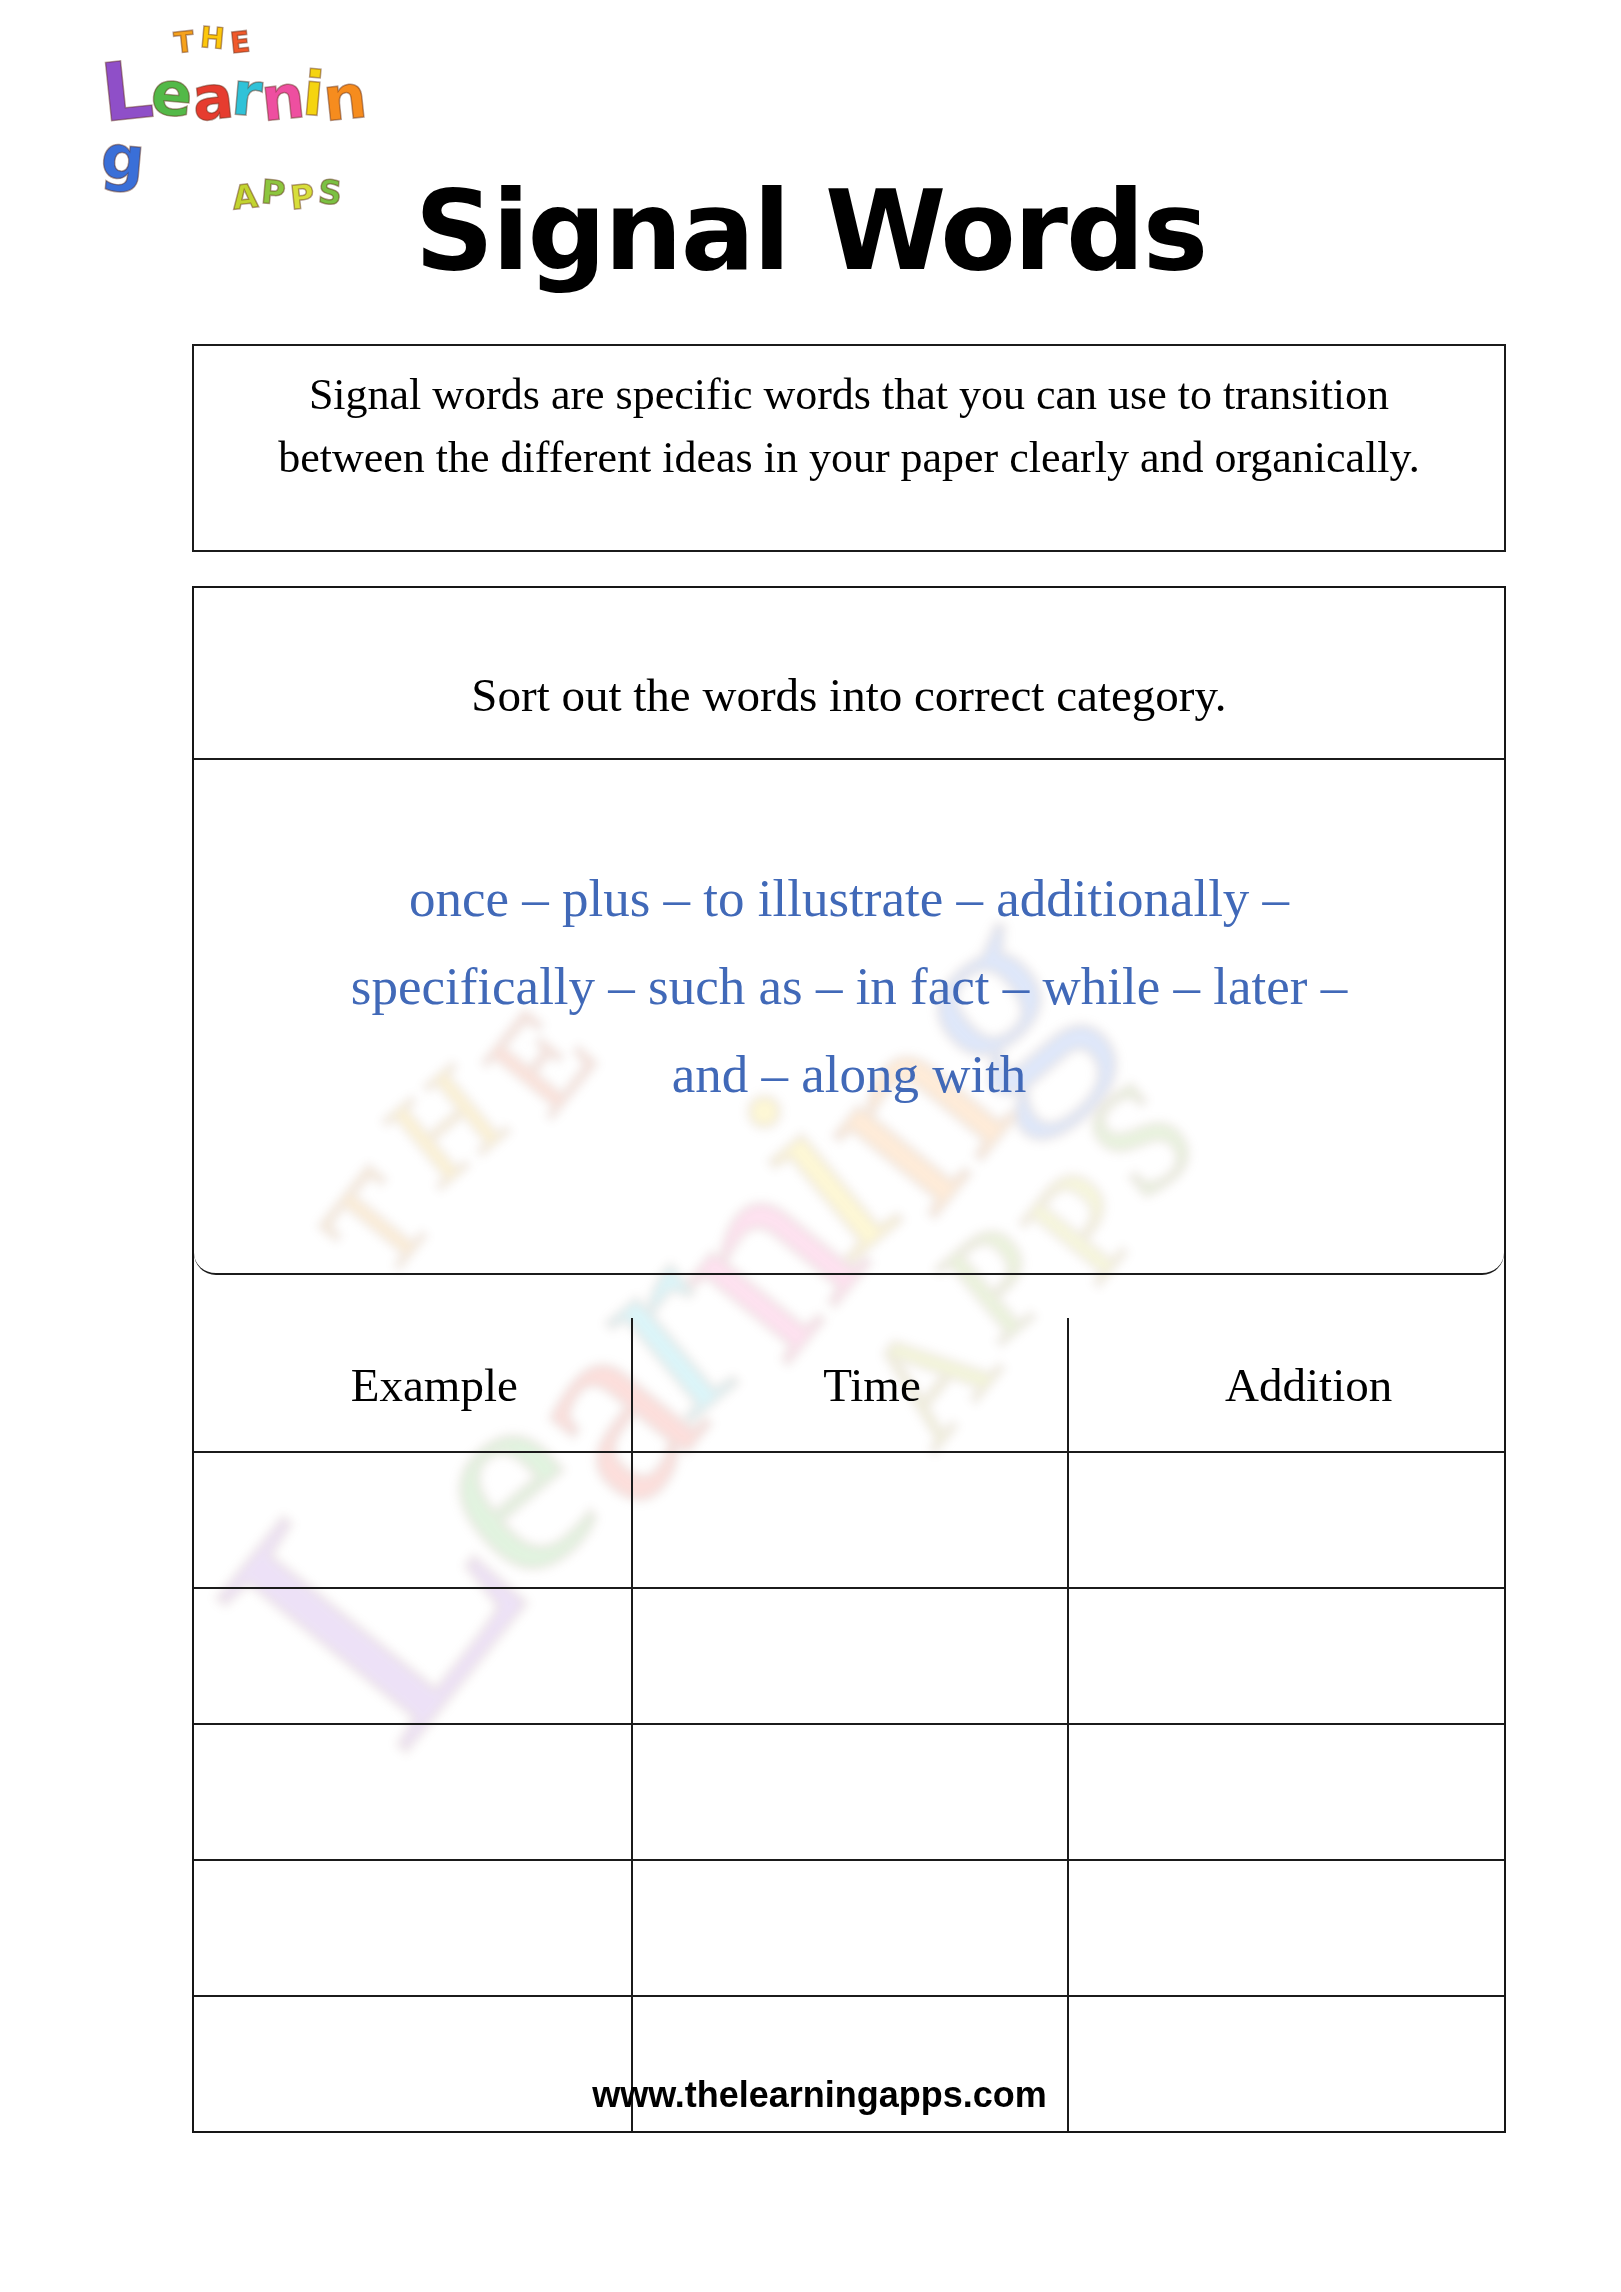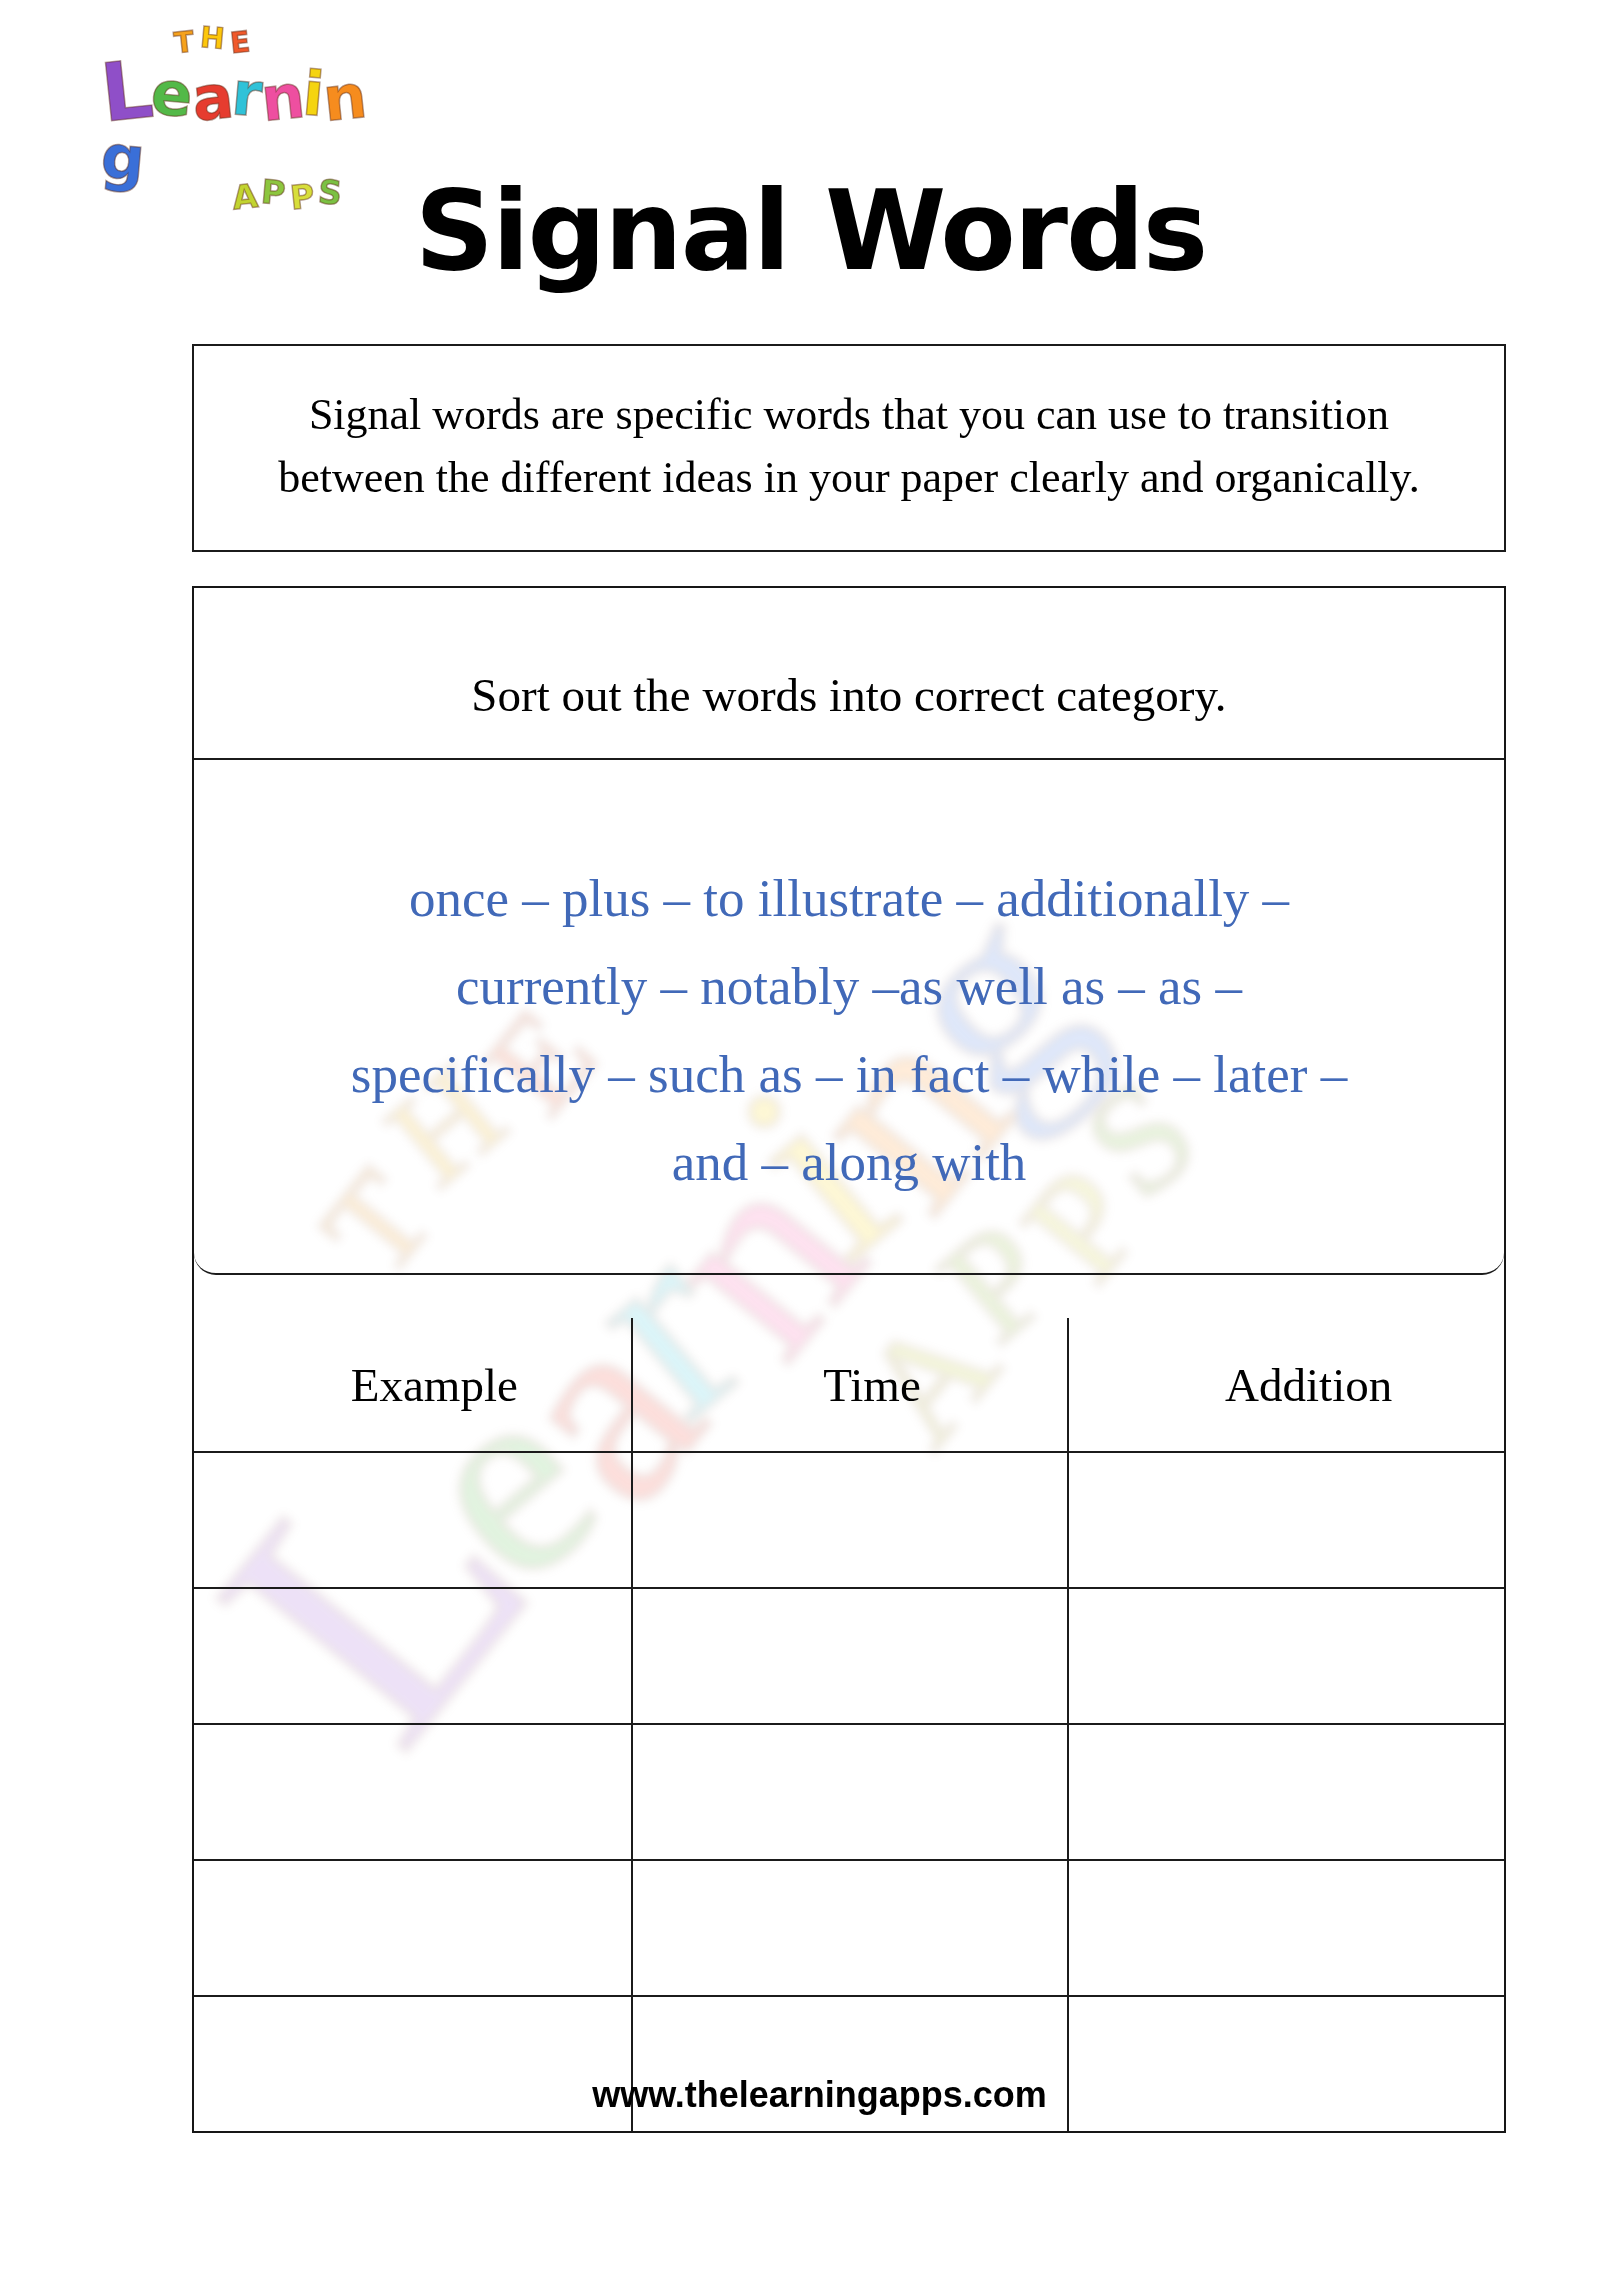--- a/index.html
+++ b/index.html
@@ -51,21 +51,21 @@
     font-size:110px;
     letter-spacing:-2px;
     line-height:1.3;
   }
 
   
   .intro-box{
     left:192px;top:344px;width:1314px;height:208px;
     box-sizing:border-box;
     border:2px solid #1b1b1b;
-    padding-top:37px;
+    padding-top:17px;
     background:transparent;
   }
   .intro-text{font-size:44px;line-height:63px;text-align:center;}
 
   
   .activity{
     left:192px;top:586px;width:1314px;
     box-sizing:border-box;
     border:2.9px solid #161616;
     background:transparent;
@@ -139,21 +139,20 @@
         <div class="line">between the different ideas in your paper clearly and organically.</div>
       </div>
   </div>
 
   <div class="activity">
     <div class="sort-row bordered">
       <span>Sort out the words into correct category.</span>
     </div>
     <div class="wordbank-row bordered">
         <div class="line">once – plus – to illustrate – additionally –</div>
-        <div class="line">currently – notably –as well as – as –</div>
         <div class="line">specifically – such as – in fact – while – later –</div>
         <div class="line">and – along with</div>
       </div>
     <div class="header-row bordered">
       <div class="header-cell">Example</div>
       <div class="header-cell">Time</div>
       <div class="header-cell">Addition</div>
     </div>
     <div>
         <div class="empty-row">

